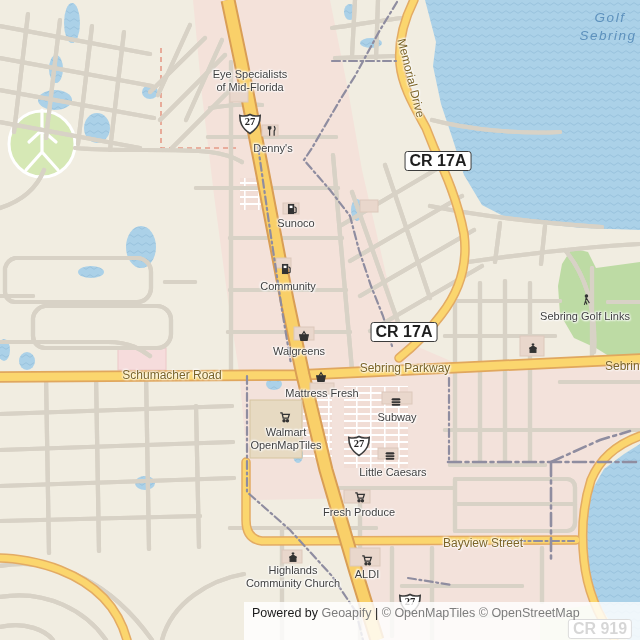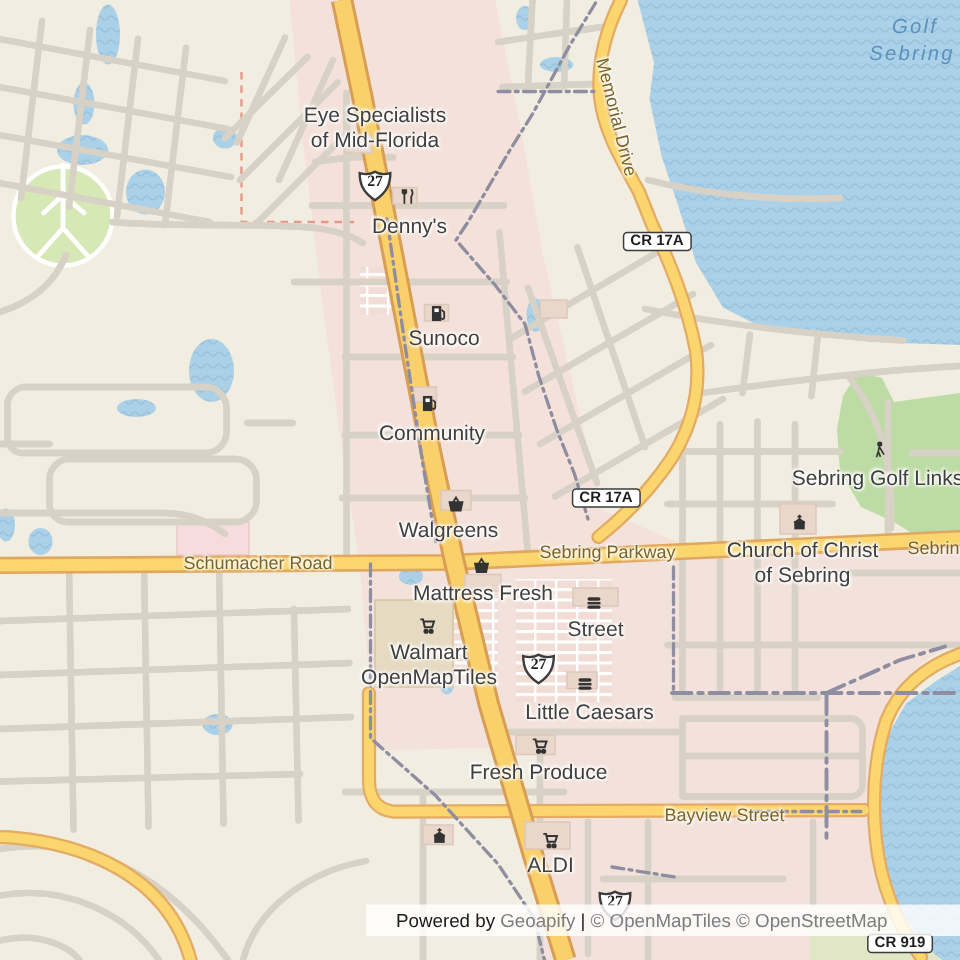--- a/index.html
+++ b/index.html
@@ -1,36 +1,36 @@
 <!DOCTYPE html>
 <html><head>
 <meta charset="utf-8">
 <style>
   html,body{margin:0;padding:0;background:#ddd;}
   #map{position:relative;width:640px;height:640px;overflow:hidden;background:#f1ede1;
        font-family:"Liberation Sans","DejaVu Sans",sans-serif;}
   #map svg.base{position:absolute;left:0;top:0;}
   .rc{stroke:#d8d2c6;fill:none;stroke-linecap:round;stroke-linejoin:round;}
   .rf{stroke:#ffffff;fill:none;stroke-linecap:round;stroke-linejoin:round;}
-  .lbl{position:absolute;color:#3f3f3f;font-size:14px;line-height:1.2;text-align:center;white-space:nowrap;
+  .lbl{position:absolute;color:#3f3f3f;font-size:11px;line-height:1.2;text-align:center;white-space:nowrap;
        transform:translateX(-50%);
        text-shadow:0 0 2px #fff,0 0 2px #fff,0 0 3px #fff,1px 1px 2px #fff,-1px -1px 2px #fff;}
   .rdlbl{position:absolute;color:#7b6428;font-size:12px;white-space:nowrap;transform:translateX(-50%);
        text-shadow:0 0 2px #fff,0 0 2px #fff,1px 1px 2px #fff,-1px -1px 2px #fff;}
   .wlbl{position:absolute;color:#5d91bd;font-style:italic;font-size:13.5px;letter-spacing:1.5px;
        white-space:nowrap;transform:translateX(-50%);font-family:"Liberation Sans",sans-serif;}
   .icon{position:absolute;width:12px;height:12px;}
   .icon svg{display:block;}
   .shield{position:absolute;width:24px;height:22px;transform:translate(-50%,-50%);}
   .shield .num{position:absolute;left:0;top:3px;width:100%;text-align:center;
        font-size:10.5px;font-weight:bold;color:#222;font-family:Liberation Serif, serif;}
   .crbox{position:absolute;transform:translate(-50%,-50%);background:#fff;border:1.6px solid #3c3c3c;
-       border-radius:3px;padding:0px 4px;font-size:10px;font-weight:bold;color:#1e1e1e;white-space:nowrap;}
-  #attrib{position:absolute;right:0;bottom:16px;width:396px;height:21px;background:rgba(255,255,255,0.82);
-       font-size:12.5px;color:#1a1a1a;line-height:22px;padding-left:20px;box-sizing:border-box;z-index:30;}
+       border-radius:3px;padding:0px 4px;font-size:16px;font-weight:bold;color:#1e1e1e;white-space:nowrap;}
+  #attrib{position:absolute;right:0;bottom:0;width:396px;height:38px;background:rgba(255,255,255,0.82);
+       font-size:12.5px;color:#1a1a1a;line-height:22px;padding-left:8px;box-sizing:border-box;z-index:30;}
   #attrib .muted{color:#7d7d7d;}
   .clip-right{position:absolute;right:0;top:356px;width:35px;overflow:hidden;height:16px;}
   .clip-right span{color:#7b6428;font-size:12px;white-space:nowrap;
        text-shadow:0 0 2px #fff,1px 1px 2px #fff;}
 </style>
 </head>
 <body>
 
 <div id="map">
 
@@ -336,27 +336,27 @@
 </div>
 <div class="lbl" style="left:273px;top:142px">Denny's</div>
 <div class="lbl" style="left:296px;top:217px">Sunoco</div>
 <div class="lbl" style="left:288px;top:280px">Community</div>
 <div class="lbl" style="left:299px;top:345px">Walgreens</div>
 <div class="lbl" style="left:322px;top:387px">Mattress Fresh</div>
 <div class="lbl" style="left:286px;top:426px">
   <div>Walmart</div>
       <div>OpenMapTiles</div>
 </div>
-<div class="lbl" style="left:397px;top:411px">Street</div>
+<div class="lbl" style="left:397px;top:411px">Subway</div>
 <div class="lbl" style="left:393px;top:466px">Little Caesars</div>
 <div class="lbl" style="left:359px;top:506px">Fresh Produce</div>
 <div class="lbl" style="left:367px;top:568px">ALDI</div>
-<div class="lbl" style="left:535px;top:358px">
-  <div>Church of Christ</div>
-      <div>of Sebring</div>
+<div class="lbl" style="left:293px;top:564px">
+  <div>Highlands</div>
+      <div>Community Church</div>
 </div>
 <div class="lbl" style="left:585px;top:310px">Sebring Golf Links</div>
 
 <div class="rdlbl" style="left:411px;top:78px;transform:translate(-50%,-50%) rotate(76deg);">Memorial Drive</div>
 <div class="rdlbl" style="left:172px;top:368px">Schumacher Road</div>
 <div class="rdlbl" style="left:405px;top:361px">Sebring Parkway</div>
 <div class="clip-right"><span>Sebring Parkway</span></div>
 <div class="rdlbl" style="left:483px;top:536px">Bayview Street</div>
 
 <div class="wlbl" style="left:610px;top:10px">Golf</div>

